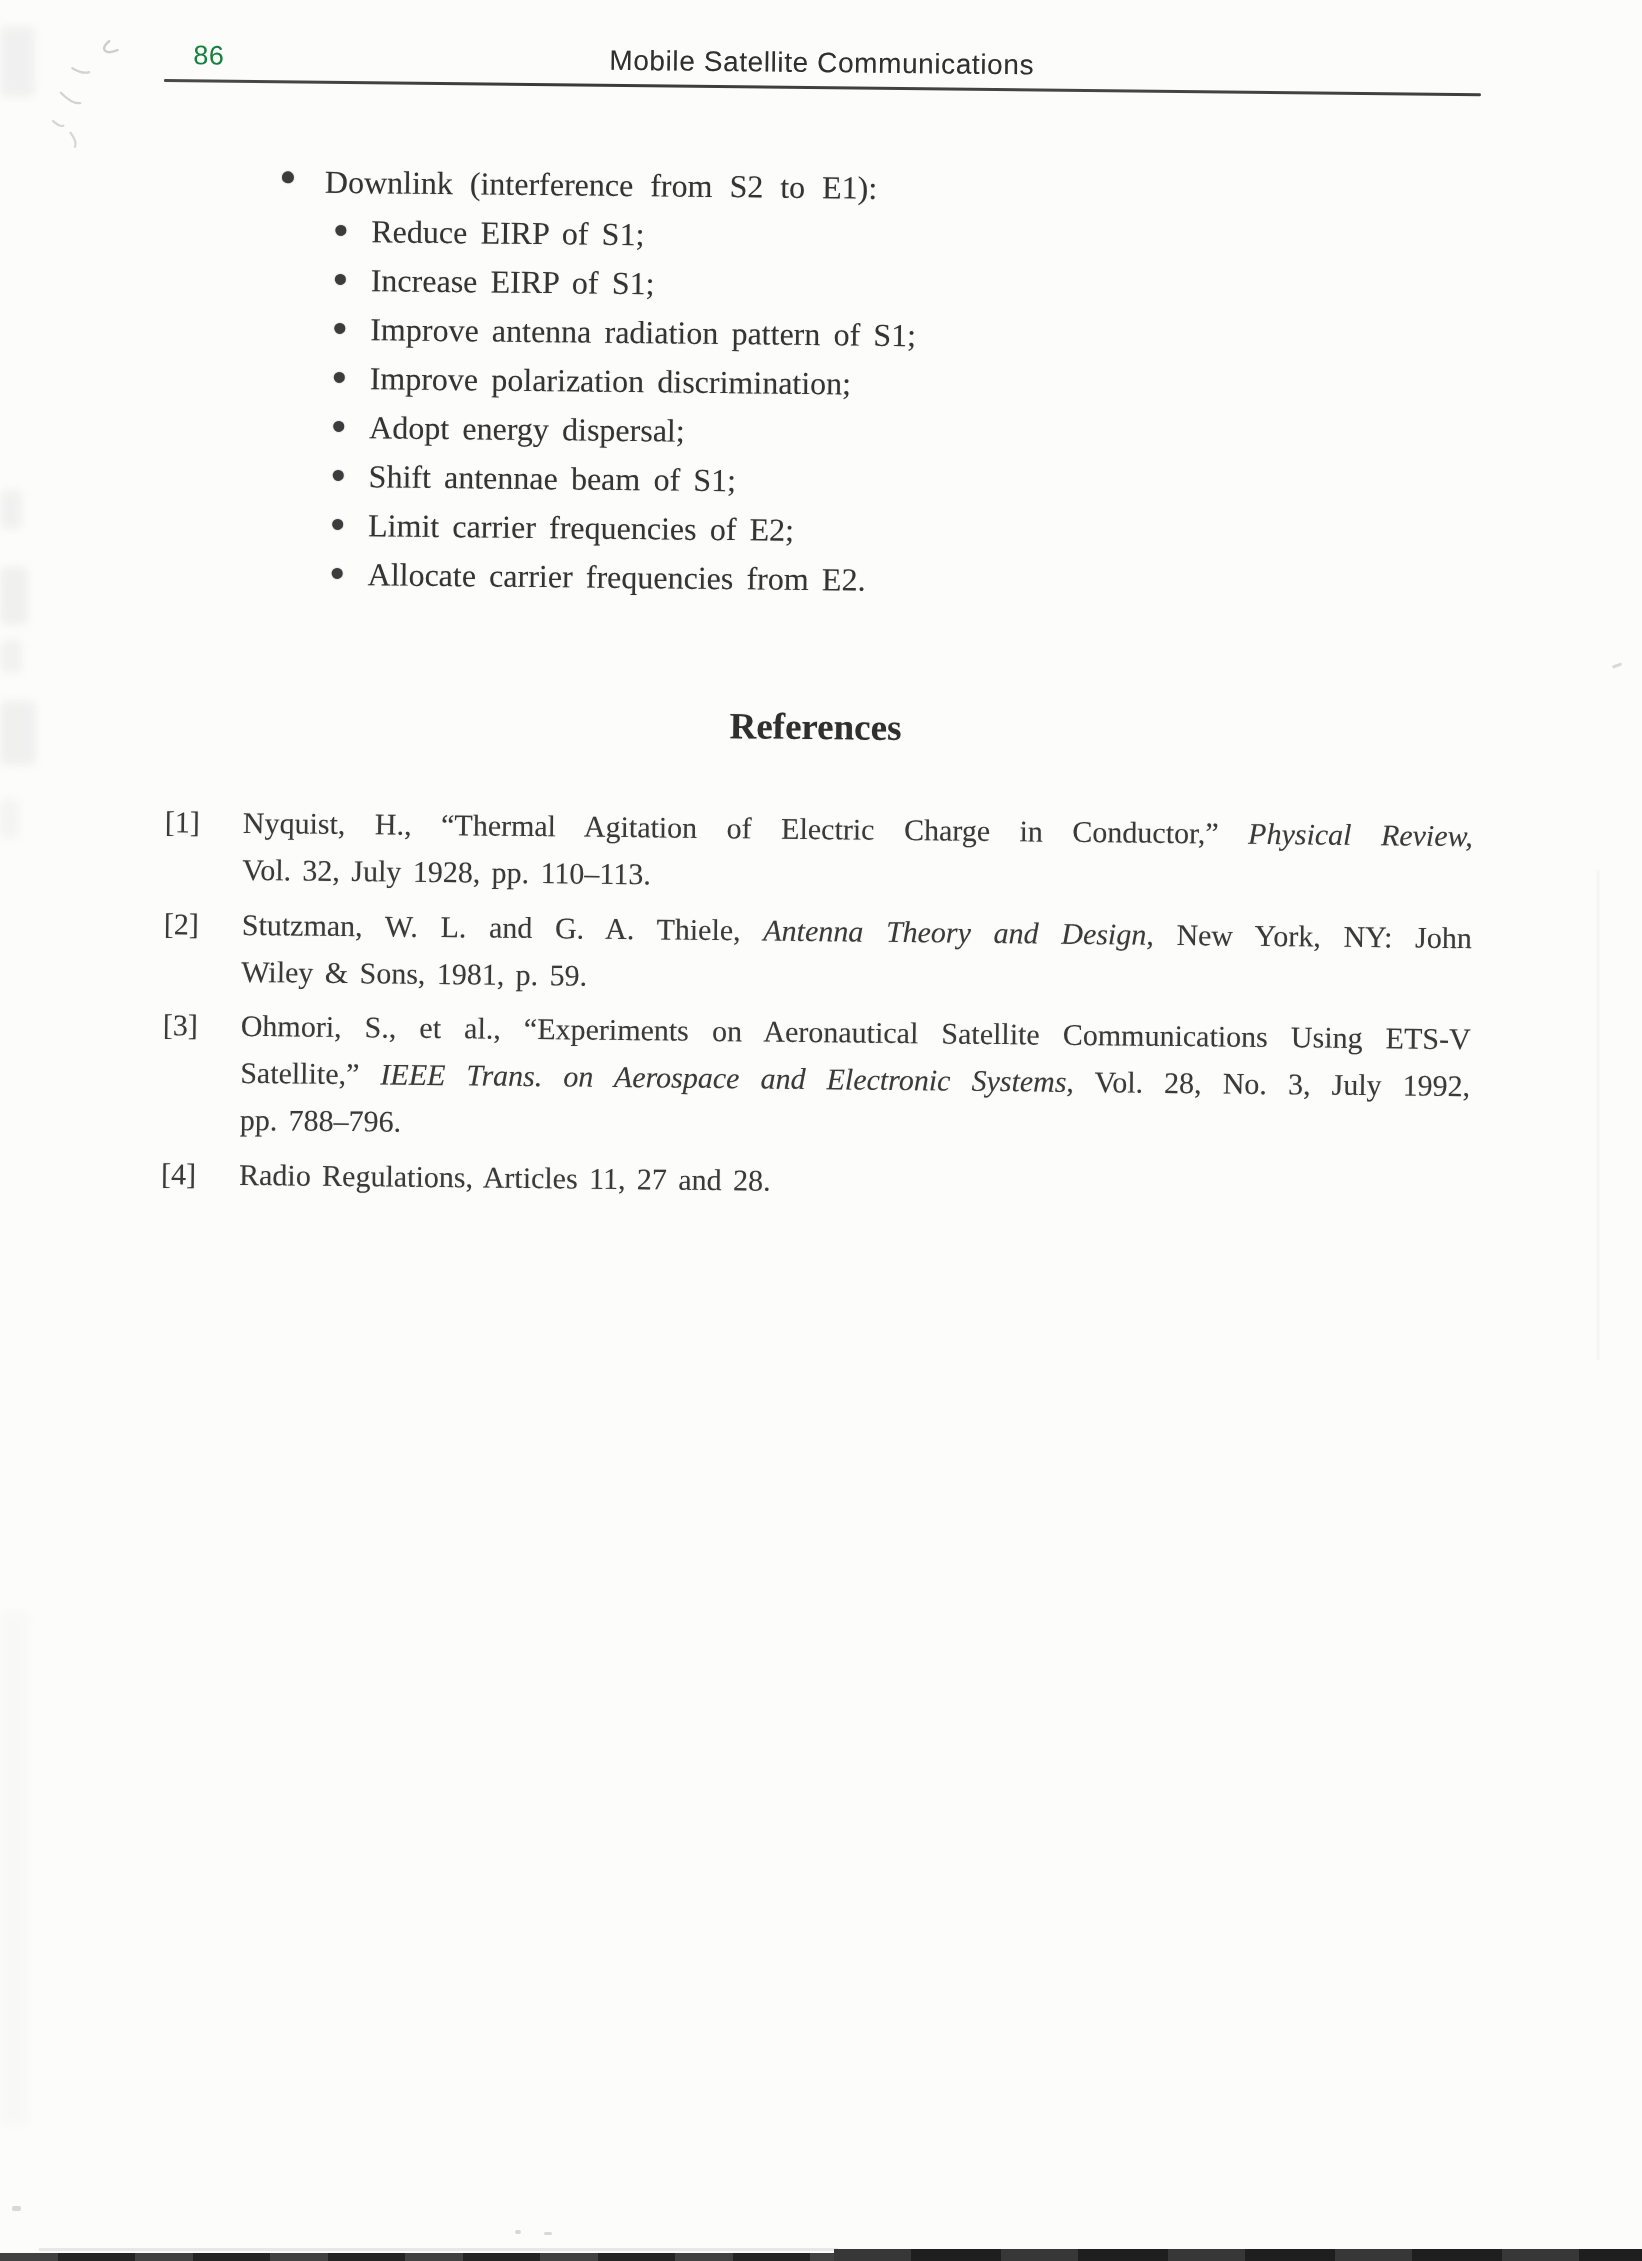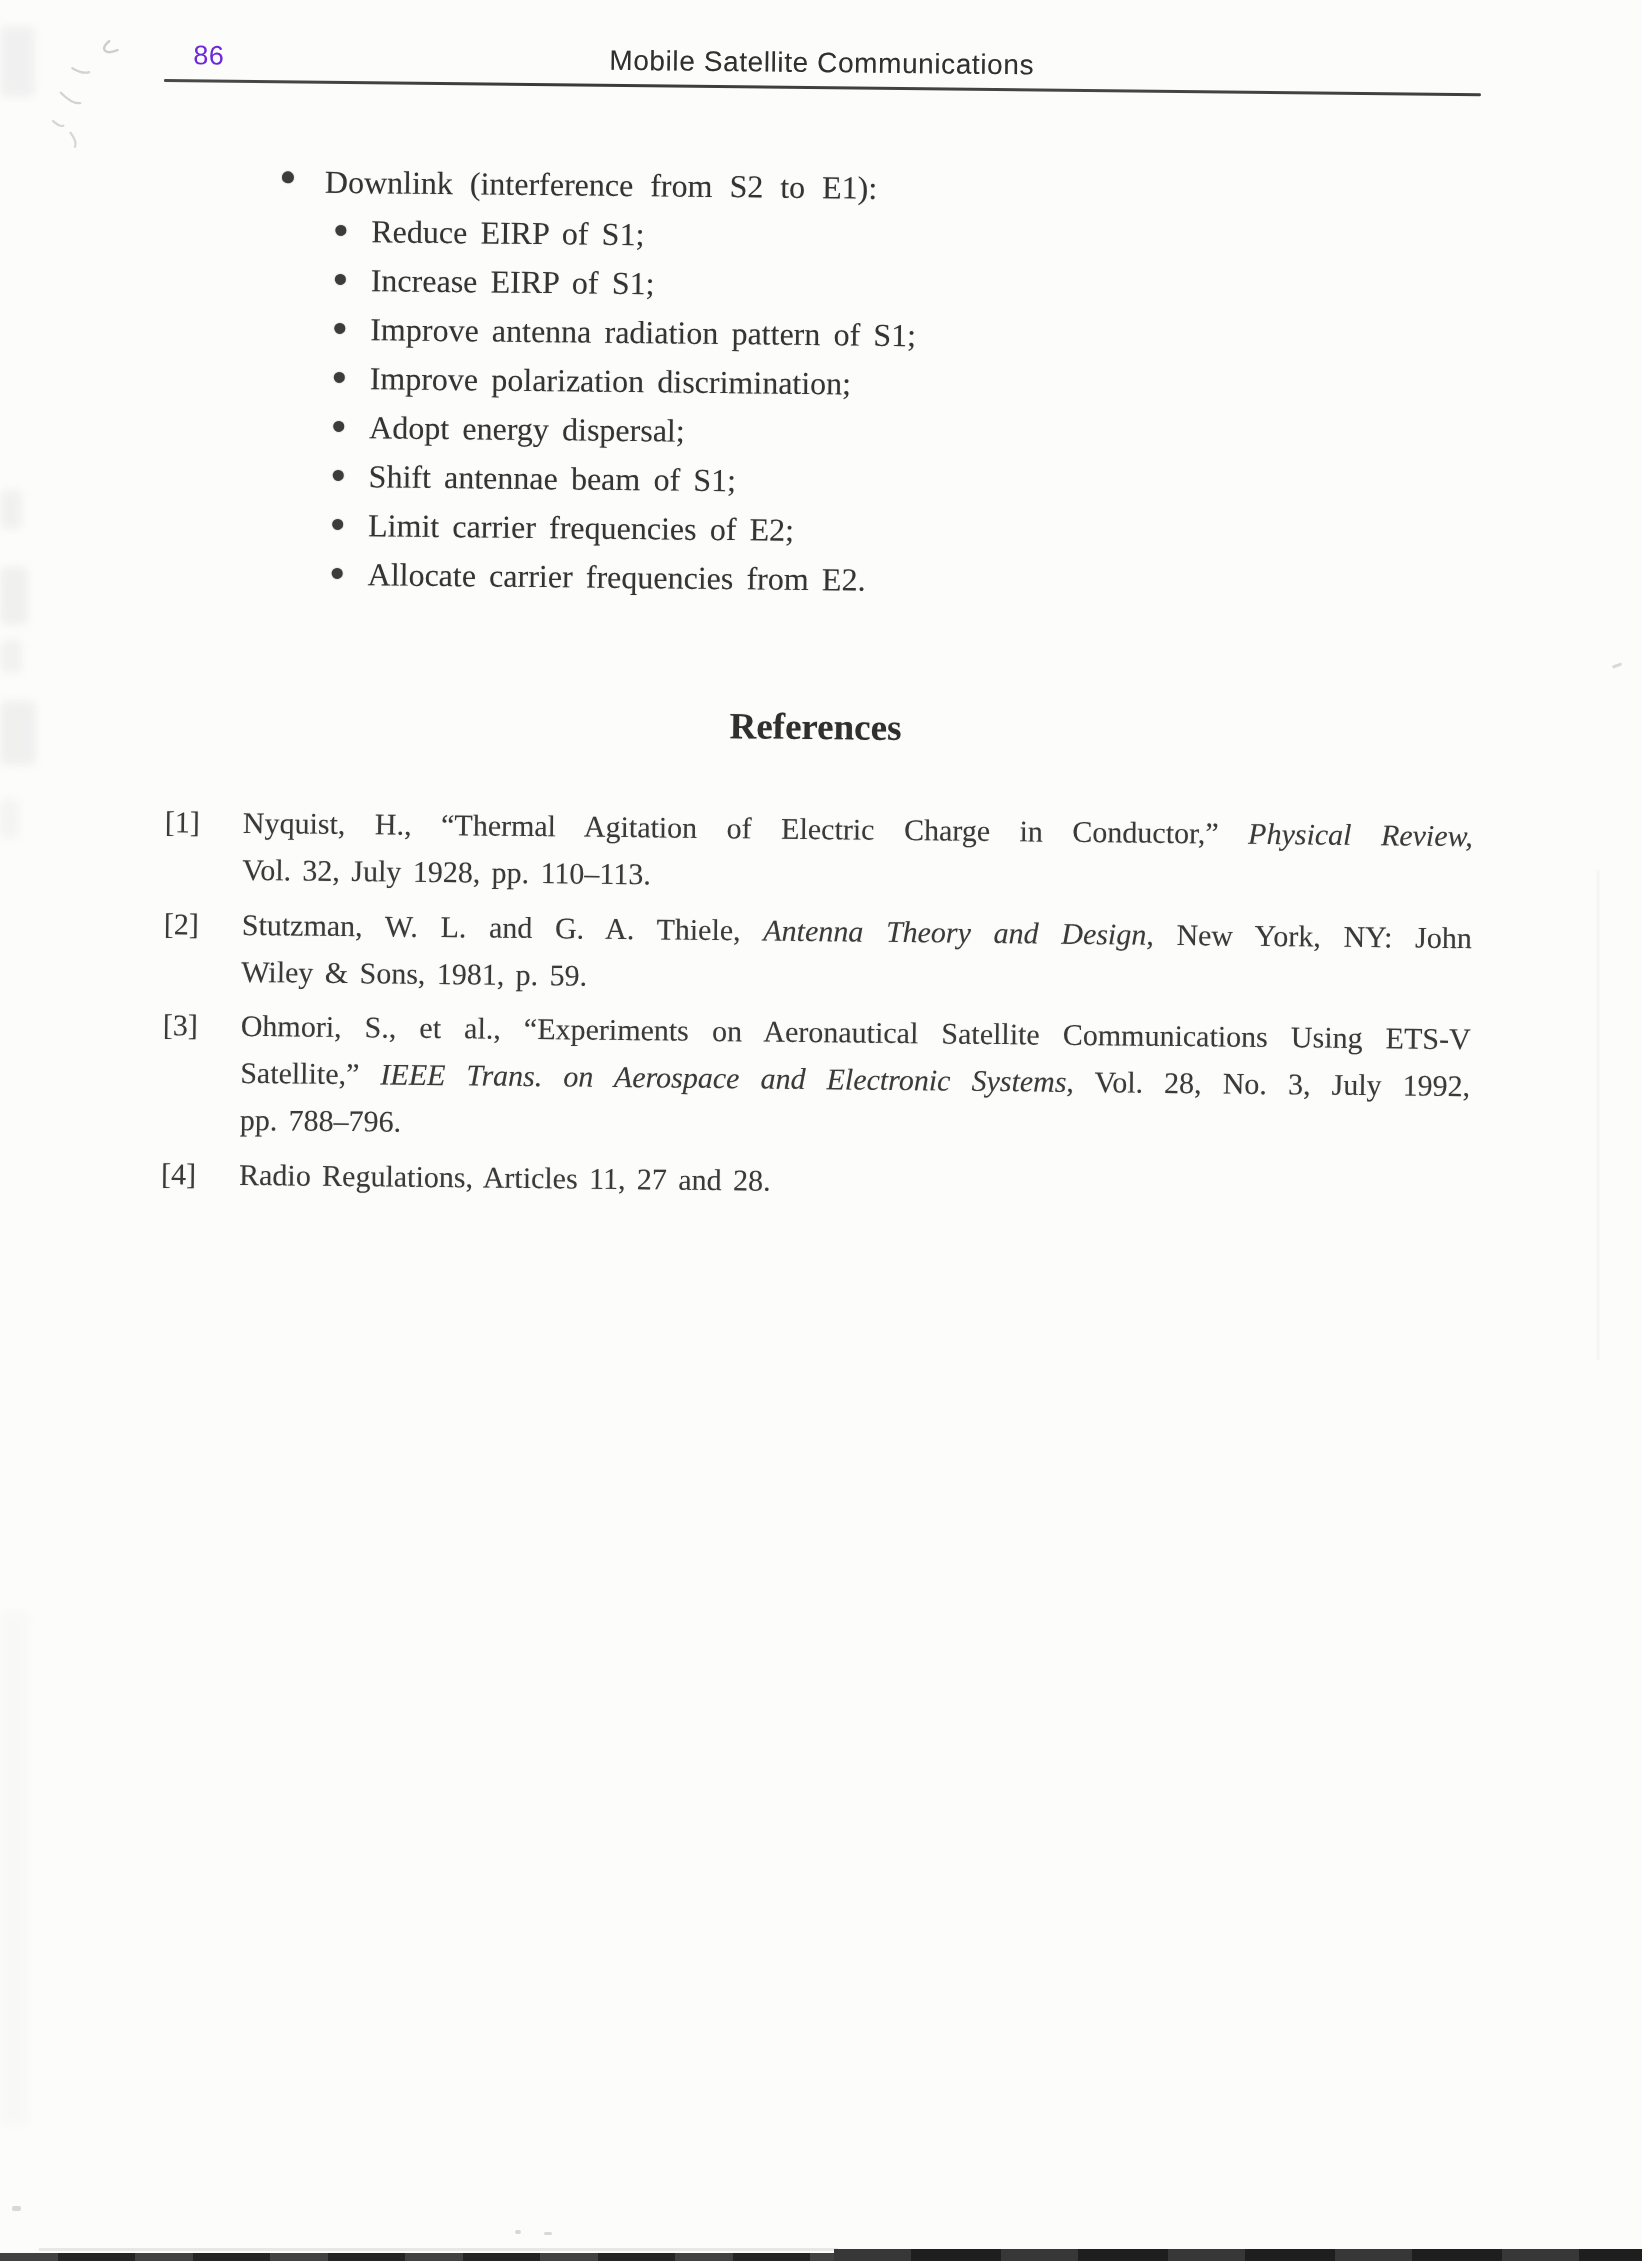--- a/index.html
+++ b/index.html
@@ -14,21 +14,21 @@
   .skew{
     position:absolute;left:0;top:0;width:1643px;height:2261px;
     transform:rotate(0.62deg);
     transform-origin:164px 79px;
     text-shadow:0 0 1px rgba(90,90,90,.4);
   }
   
   .pageno{
     position:absolute;left:193px;top:40px;
     font-family:"Liberation Sans", sans-serif;
-    font-size:27px;color:#6d28d9;letter-spacing:0.6px;
+    font-size:27px;color:#15803d;letter-spacing:0.6px;
     text-shadow:none;
   }
   .running-title{
     position:absolute;left:0;top:40px;width:1643px;
     text-align:center;
     font-family:"Liberation Sans", sans-serif;
     font-size:28px;color:#303030;letter-spacing:0.6px;
     text-shadow:0 0 0.6px rgba(90,90,90,.35);
   }
   .header-rule{

